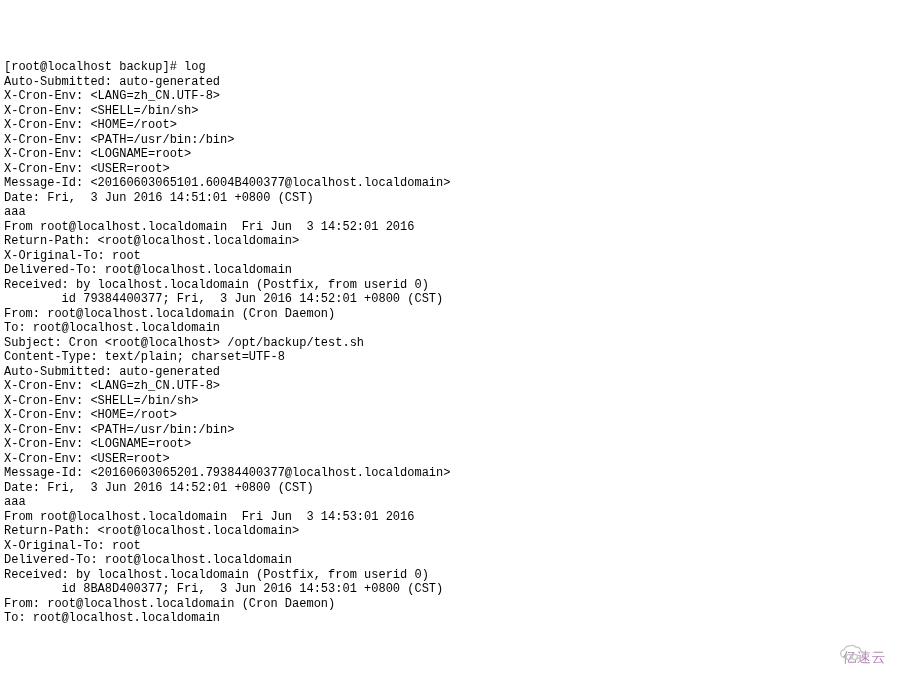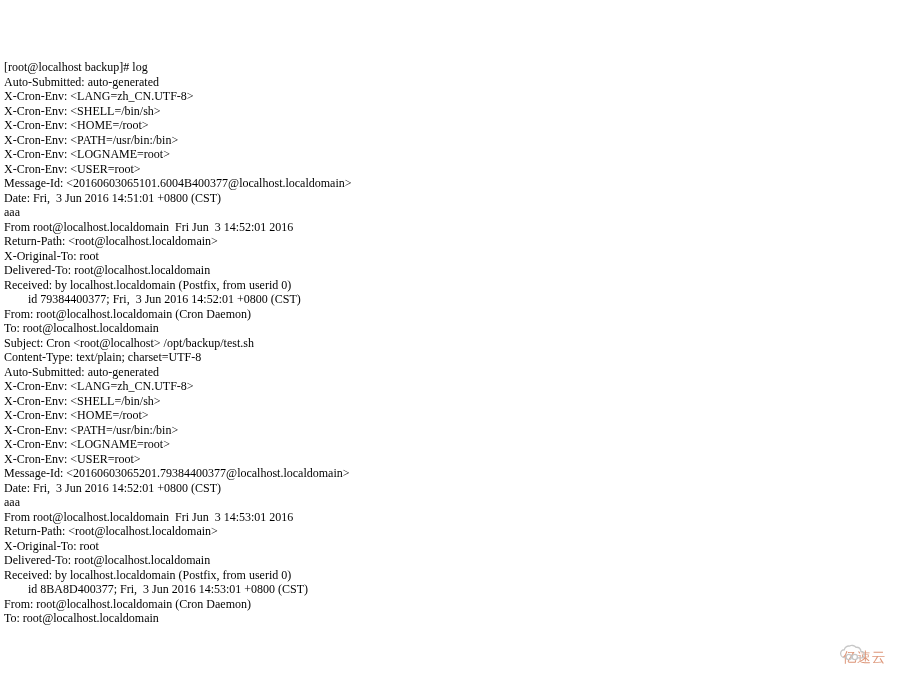--- a/index.html
+++ b/index.html
@@ -14,21 +14,21 @@
       font-family: "Courier New", Courier, monospace;
       font-size: 12px;
       line-height: 14.5px;
       color: #000000;
       position: relative;
       white-space: pre;
       overflow: hidden;
       padding: 2px 4px;
     }
     .terminal {
-      font-family: Liberation Serif, serif;
+      font-family: Liberation Mono, monospace;
     }
     .line {
       display: block;
     }
     .watermark {
       position: absolute;
       right: 14px;
       bottom: 10px;
       display: flex;
       align-items: center;
@@ -40,21 +40,21 @@
       height: 18px;
       position: relative;
     }
     .watermark-icon svg {
       width: 100%;
       height: 100%;
     }
     .watermark-text {
       font-family: Arial, "Microsoft YaHei", sans-serif;
       font-size: 14px;
-      color: #c2410c;
+      color: #701a75;
       letter-spacing: 0.5px;
       white-space: nowrap;
       margin-top: 36px;
     }
   </style>
 </head>
 <body>
 
 
 

